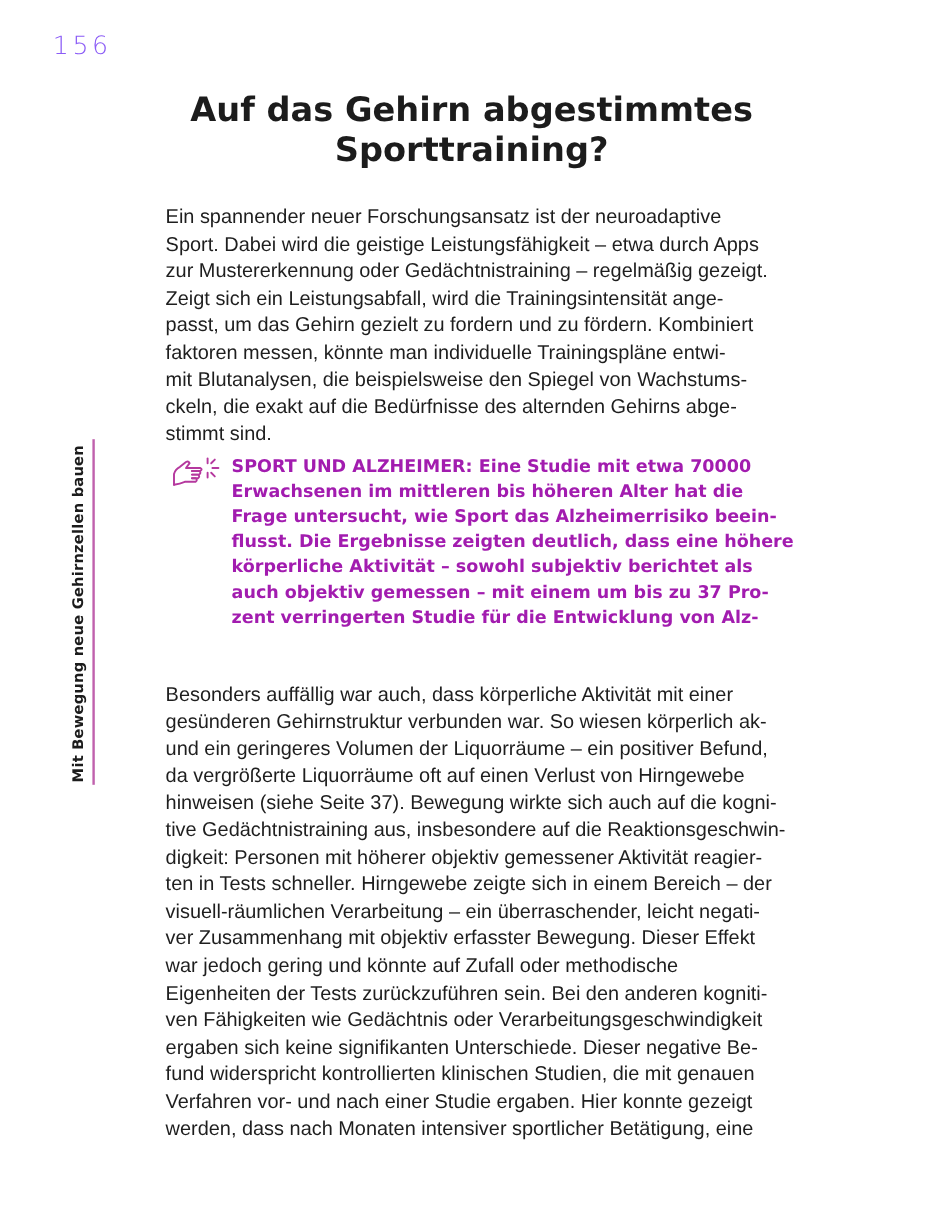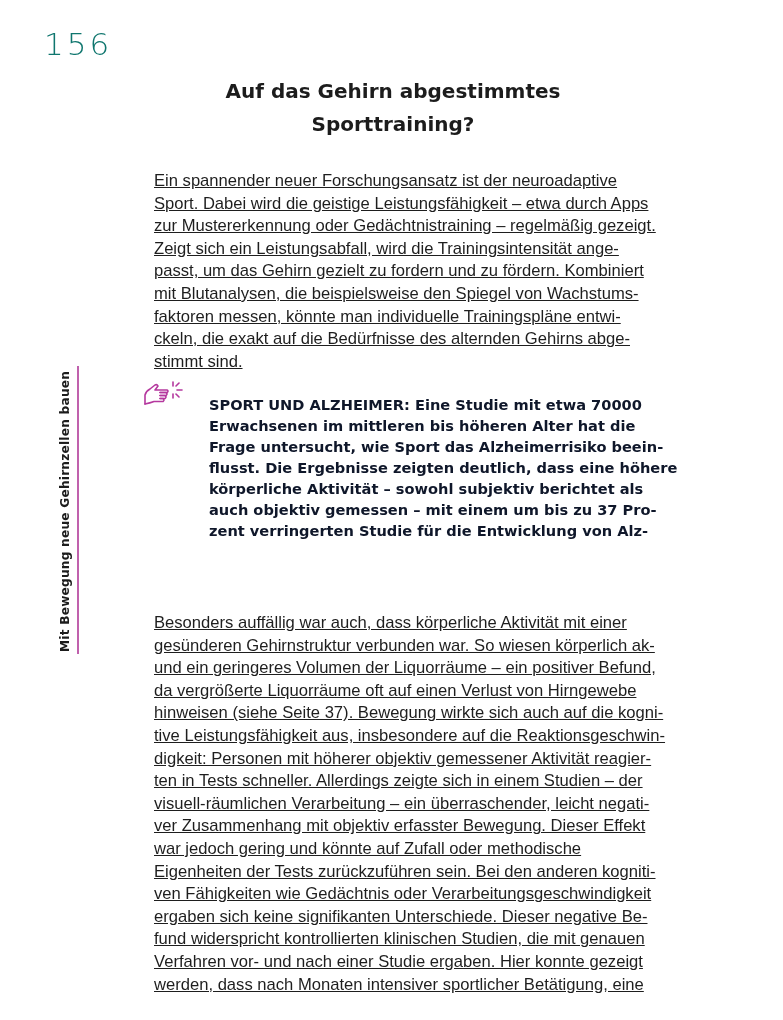--- a/index.html
+++ b/index.html
@@ -1,48 +1,47 @@
 <!DOCTYPE html>
 <html><head>
   <meta charset="utf-8">
   <style>
     html, body { margin: 0; padding: 0; background: #ffffff; }
     body { width: 783px; height: 1020px; position: relative; overflow: hidden; }
     .page-number {
       position: absolute; left: 44px; top: 26px;
       font-family: "DejaVu Sans", sans-serif; font-weight: 300;
-      font-size: 31px; letter-spacing: 3px; color: #0f766e;
+      font-size: 21px; letter-spacing: 3px; color: #8b5cf6;
     }
     .title {
       position: absolute; left: 138px; width: 510px; top: 75px;
       text-align: center; margin: 0;
       font-family: "DejaVu Sans", sans-serif; font-weight: bold;
-      font-size: 20px; line-height: 33px; color: #1c1c1c;
+      font-size: 28px; line-height: 33px; color: #1c1c1c;
     }
     .body-text {
-      position: absolute; left: 154px; width: 520px;
+      position: absolute; left: 138px; width: 520px;
       font-family: "Liberation Sans", sans-serif;
       font-size: 16.6px; line-height: 22.6px; color: #1e1e1e;
       margin: 0;
-      text-decoration: underline;
     }
     .body-text .line { display: block; white-space: nowrap; }
     .p1 { top: 170px; }
-    .p2 { top: 568px; margin-top: 44px; }
+    .p2 { top: 568px; }
     .callout {
       position: absolute; left: 142px; top: 378px; width: 520px;
     }
     .callout-icon {
       position: absolute; left: 0; top: 2px; width: 44px; height: 26px;
     }
     .callout-text {
       position: absolute; left: 51px; top: 0;
       font-family: "DejaVu Sans", sans-serif; font-weight: bold;
-      font-size: 14.6px; line-height: 21px; color: #0f172a;
-      margin: 16px;
+      font-size: 14.6px; line-height: 21px; color: #a21caf;
+      margin: 0;
     }
     .callout-text .line { display: block; white-space: nowrap; }
     .side-label {
       position: absolute; left: 58px; top: 652px;
       transform: rotate(-90deg); transform-origin: left top;
       font-family: "DejaVu Sans", sans-serif; font-weight: bold;
       font-size: 12.2px; letter-spacing: 0.2px; color: #1c1c1c;
       white-space: nowrap; width: 288px;
     }
     .side-rule {
@@ -59,22 +58,22 @@
   <span>Auf das Gehirn abgestimmtes</span><br>
   <span>Sporttraining?</span>
 </h1>
 
 <p class="body-text p1">
   <span class="line">Ein spannender neuer Forschungsansatz ist der neuroadaptive</span>
   <span class="line">Sport. Dabei wird die geistige Leistungsfähigkeit – etwa durch Apps</span>
   <span class="line">zur Mustererkennung oder Gedächtnistraining – regelmäßig gezeigt.</span>
   <span class="line">Zeigt sich ein Leistungsabfall, wird die Trainingsintensität ange-</span>
   <span class="line">passt, um das Gehirn gezielt zu fordern und zu fördern. Kombiniert</span>
+  <span class="line">faktoren messen, könnte man individuelle Trainingspläne entwi-</span>
   <span class="line">mit Blutanalysen, die beispielsweise den Spiegel von Wachstums-</span>
-  <span class="line">faktoren messen, könnte man individuelle Trainingspläne entwi-</span>
   <span class="line">ckeln, die exakt auf die Bedürfnisse des alternden Gehirns abge-</span>
   <span class="line">stimmt sind.</span>
 </p>
 
 <div class="side-rule"></div>
 <div class="side-label">Mit Bewegung neue Gehirnzellen bauen</div>
 
 <div class="callout">
   <svg class="callout-icon" viewBox="0 0 44 26" fill="none" stroke="#b5389e" stroke-width="1.6" stroke-linecap="round" stroke-linejoin="round">
     <path d="M3 24 L3 15 Q4 11 8 9 L13 5 Q15 4 16 6 L13 10 L25 10 Q27 11 25 12.5 L18 12.5"></path>
@@ -97,23 +96,23 @@
     <span class="line">zent verringerten Studie für die Entwicklung von Alz-</span>
   </p>
 </div>
 
 <p class="body-text p2">
   <span class="line">Besonders auffällig war auch, dass körperliche Aktivität mit einer</span>
   <span class="line">gesünderen Gehirnstruktur verbunden war. So wiesen körperlich ak-</span>
   <span class="line">und ein geringeres Volumen der Liquorräume – ein positiver Befund,</span>
   <span class="line">da vergrößerte Liquorräume oft auf einen Verlust von Hirngewebe</span>
   <span class="line">hinweisen (siehe Seite 37). Bewegung wirkte sich auch auf die kogni-</span>
-  <span class="line">tive Leistungsfähigkeit aus, insbesondere auf die Reaktionsgeschwin-</span>
+  <span class="line">tive Gedächtnistraining aus, insbesondere auf die Reaktionsgeschwin-</span>
   <span class="line">digkeit: Personen mit höherer objektiv gemessener Aktivität reagier-</span>
-  <span class="line">ten in Tests schneller. Allerdings zeigte sich in einem Studien – der</span>
+  <span class="line">ten in Tests schneller. Hirngewebe zeigte sich in einem Bereich – der</span>
   <span class="line">visuell-räumlichen Verarbeitung – ein überraschender, leicht negati-</span>
   <span class="line">ver Zusammenhang mit objektiv erfasster Bewegung. Dieser Effekt</span>
   <span class="line">war jedoch gering und könnte auf Zufall oder methodische</span>
   <span class="line">Eigenheiten der Tests zurückzuführen sein. Bei den anderen kogniti-</span>
   <span class="line">ven Fähigkeiten wie Gedächtnis oder Verarbeitungsgeschwindigkeit</span>
   <span class="line">ergaben sich keine signifikanten Unterschiede. Dieser negative Be-</span>
   <span class="line">fund widerspricht kontrollierten klinischen Studien, die mit genauen</span>
   <span class="line">Verfahren vor- und nach einer Studie ergaben. Hier konnte gezeigt</span>
   <span class="line">werden, dass nach Monaten intensiver sportlicher Betätigung, eine</span>
 </p>

